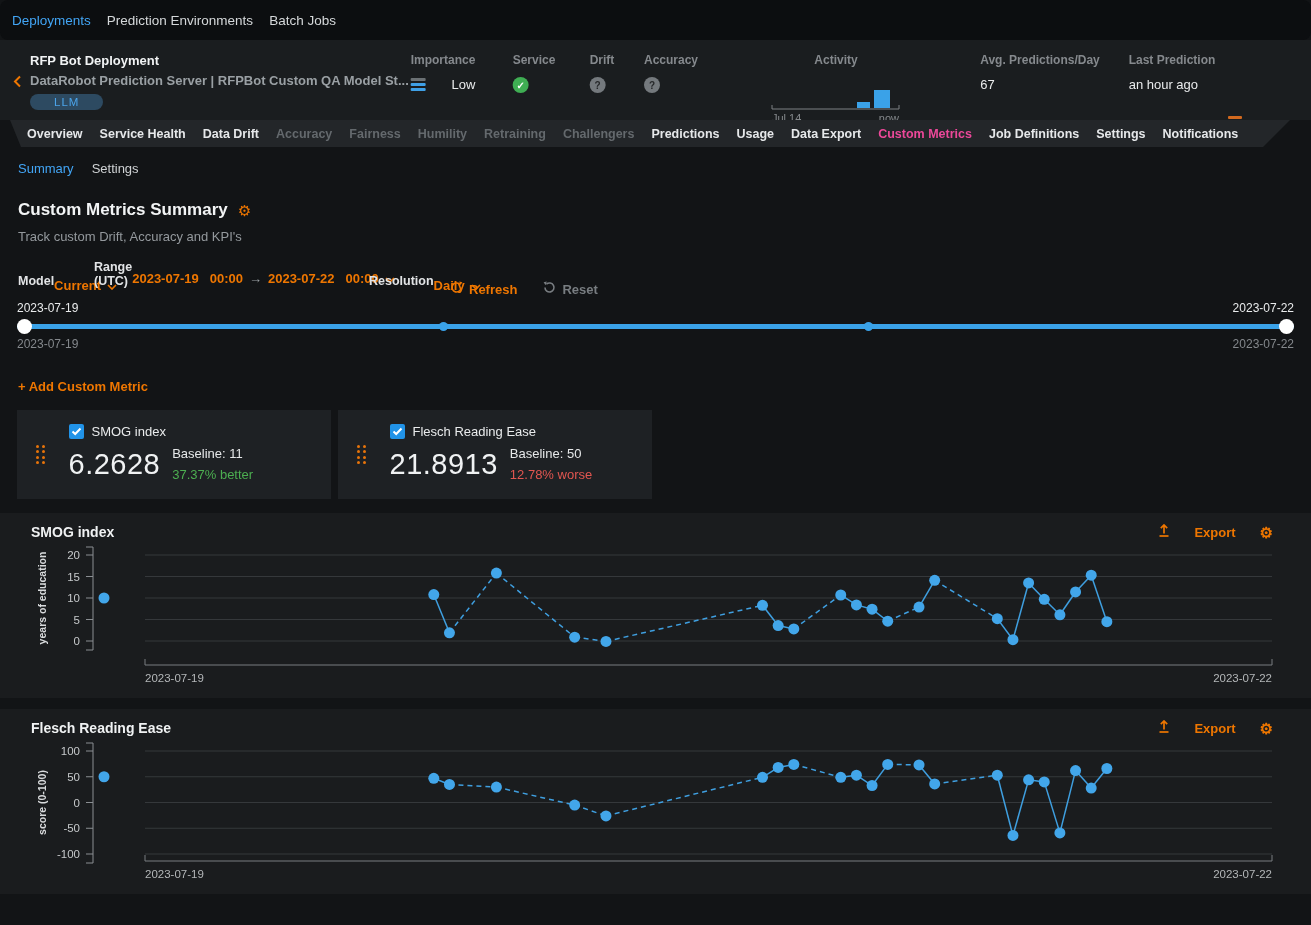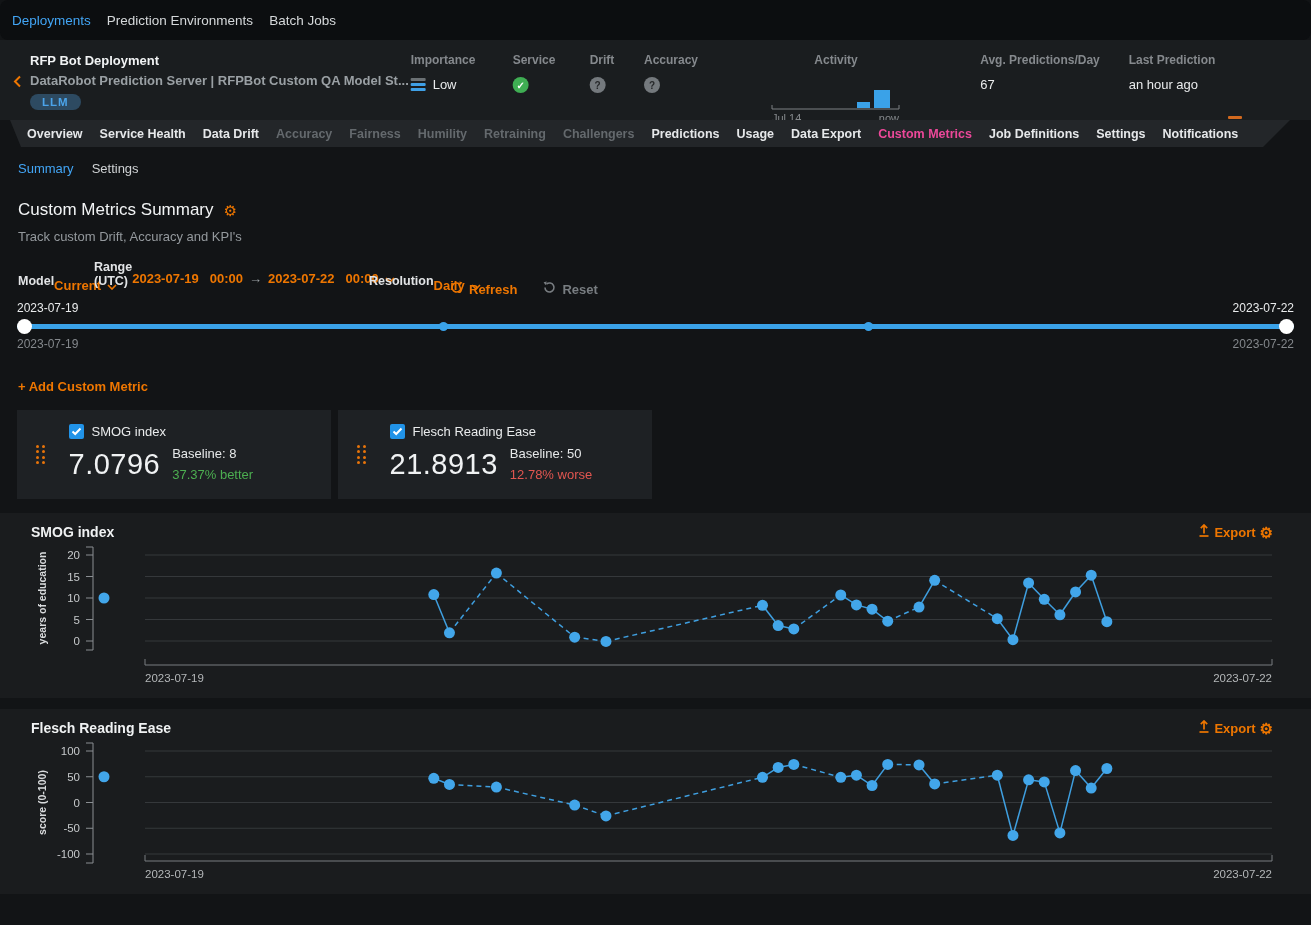--- a/index.html
+++ b/index.html
@@ -12,24 +12,24 @@
   .nav-item { color: #d5d8da; cursor: pointer; }
   .nav-item.active { color: #42a5f5; }
 
   
   .dep-header { height: 80px; background: #1a1d1f; position: relative; display: flex; }
   .back-btn { position: absolute; left: 13px; top: 34px; color: #ee7600; }
   .dep-id { position: absolute; left: 30px; top: 13px; }
   .dep-title { font-size: 13px; font-weight: bold; color: #f1f3f4; }
   .dep-sub { font-size: 13px; font-weight: bold; color: #9aa0a4; margin-top: 5px; }
   .llm-badge { display: inline-block; margin-top: 6px; background: #2d4a61; color: #4ba4ea;
-    font-size: 11.5px; font-weight: bold; letter-spacing: 1px; padding: 2px 12px; border-radius: 8px; }
+    font-size: 11.5px; font-weight: normal; letter-spacing: 1px; padding: 2px 24px; border-radius: 8px; }
   .stat { position: absolute; top: 13px; transform: translateX(-50%); text-align: center; }
   .stat-label { font-size: 12px; font-weight: bold; color: #85898d; margin-bottom: 10px; white-space: nowrap; }
-  .stat-value { font-size: 13px; color: #e9ebec; display: flex; align-items: center; justify-content: flex-start; gap: 7px; }
+  .stat-value { font-size: 13px; color: #e9ebec; display: flex; align-items: center; justify-content: space-between; gap: 7px; }
   .imp-icon { display: inline-flex; flex-direction: column; gap: 2px; }
   .imp-icon i { display: block; width: 15px; height: 3px; border-radius: 1px; }
   .circ { width: 16px; height: 16px; border-radius: 50%; display: inline-flex;
     align-items: center; justify-content: center; font-size: 10px; font-weight: bold; }
   .circ.ok { background: #3fae53; color: #fff; }
   .circ.unknown { background: #74797d; color: #26282a; }
   .menu-icon { position: absolute; left: 1228px; top: 76px; cursor: pointer; }
   .menu-icon i { display: block; width: 14px; height: 2.5px; background: #d2691e; margin-bottom: 2.5px; border-radius: 1px; }
 
   
@@ -40,21 +40,21 @@
   .tab.disabled { color: #64696d; cursor: default; }
   .tab.active { color: #ec4899; }
 
   
   .sub-tabs { padding: 14px 0 0 18px; display: flex; gap: 18px; font-size: 13px; }
   .sub-tab { color: #cfd2d4; cursor: pointer; }
   .sub-tab.active { color: #42a5f5; }
 
   
   .page-title-row { margin: 24px 0 0 18px; display: flex; align-items: center; gap: 10px; }
-  .page-title { font-size: 17px; font-weight: normal; color: #f2f4f5; }
+  .page-title { font-size: 17px; font-weight: bold; color: #f2f4f5; }
   .gear { color: #ee7600; font-size: 15px; cursor: pointer; line-height: 1; }
   .page-sub { margin: 9px 0 0 18px; font-size: 13px; color: #94999d; }
 
   
   .filters { margin: 16px 0 0 18px; display: flex; align-items: flex-end; }
   .fcol { display: flex; flex-direction: row; }
   .flabel { font-size: 12.5px; font-weight: bold; color: #e2e4e6; margin-bottom: 9px; }
   .fvalue { font-size: 13px; font-weight: bold; color: #ee7600; display: flex; align-items: center; gap: 6px; cursor: pointer; white-space: nowrap; }
   .fvalue .dim { color: #9aa0a4; }
   .fvalue .tsp { margin-left: 5px; }
@@ -90,21 +90,21 @@
   .metric-value { font-size: 29px; color: #f0f2f3; letter-spacing: 0.5px; }
   .metric-info { font-size: 13px; line-height: 21px; }
   .metric-baseline { color: #e6e8e9; }
   .delta-better { color: #4cae50; } .delta-worse { color: #e25650; }
 
   
   .panel { width: 1311px; height: 185px; background: #1a1c1e; position: relative; margin-top: 14px; }
   .panel + .panel { margin-top: 11px; }
   .panel-head { display: flex; justify-content: space-between; align-items: center; padding: 11px 38px 0 31px; }
   .panel-title { font-size: 14px; font-weight: bold; color: #f0f2f3; }
-  .export { display: flex; align-items: center; gap: 4px; color: #ee7600; font-size: 13px; font-weight: bold; cursor: pointer; }
+  .export { display: flex; align-items: center; gap: 24px; color: #ee7600; font-size: 13px; font-weight: bold; cursor: pointer; }
   .panel svg.chart { position: absolute; left: 0; top: 28px; font-family: inherit; }
 </style>
 </head>
 <body>
 
 <div class="top-nav">
     <span class="nav-item active">Deployments</span>
     <span class="nav-item">Prediction Environments</span>
     <span class="nav-item">Batch Jobs</span>
   </div>
@@ -294,23 +294,23 @@
       <div class="card-main">
         <div class="card-top">
           <span class="checkbox">
             <svg width="11" height="9" viewBox="0 0 11 9">
               <polyline points="1.5,4.5 4.2,7 9.5,1.5" fill="none" stroke="#fff" stroke-width="2"></polyline>
             </svg>
           </span>
           <span class="metric-name">SMOG index</span>
         </div>
         <div class="card-valrow">
-          <span class="metric-value">7.0796</span>
+          <span class="metric-value">6.2628</span>
           <div class="metric-info">
-            <div class="metric-baseline">Baseline: 8</div>
+            <div class="metric-baseline">Baseline: 11</div>
             <div class="delta-better">37.37% better</div>
           </div>
         </div>
       </div>
     </div>
     <div class="card">
       <span class="drag">
         <i></i>
         <i></i>
         <i></i>

